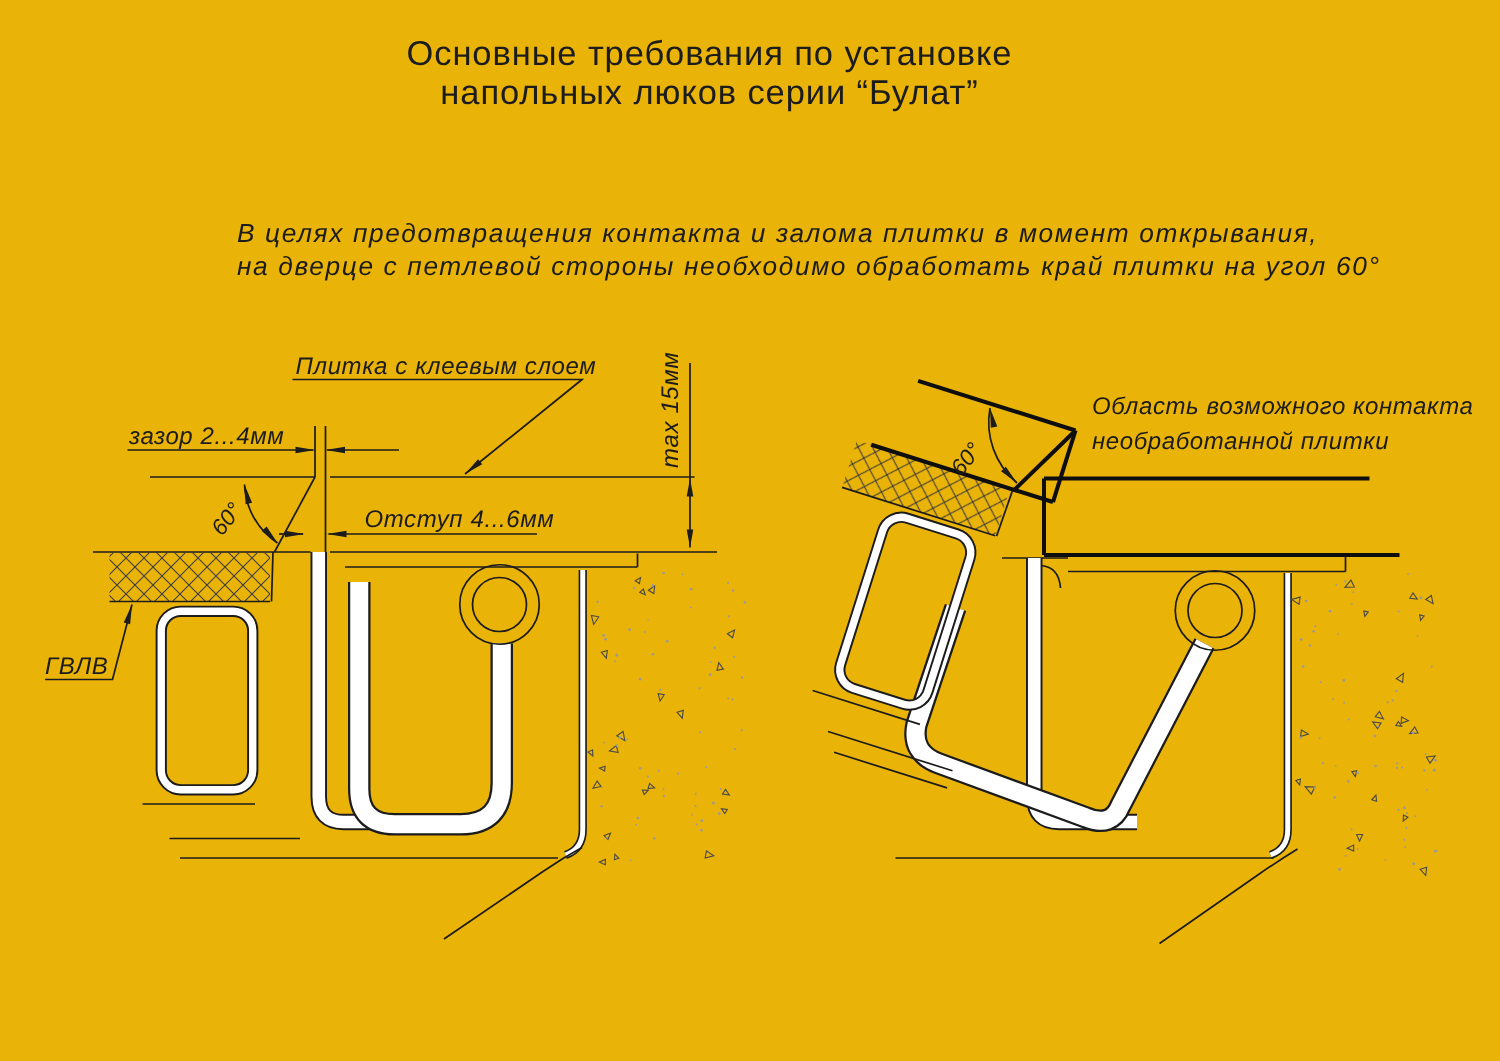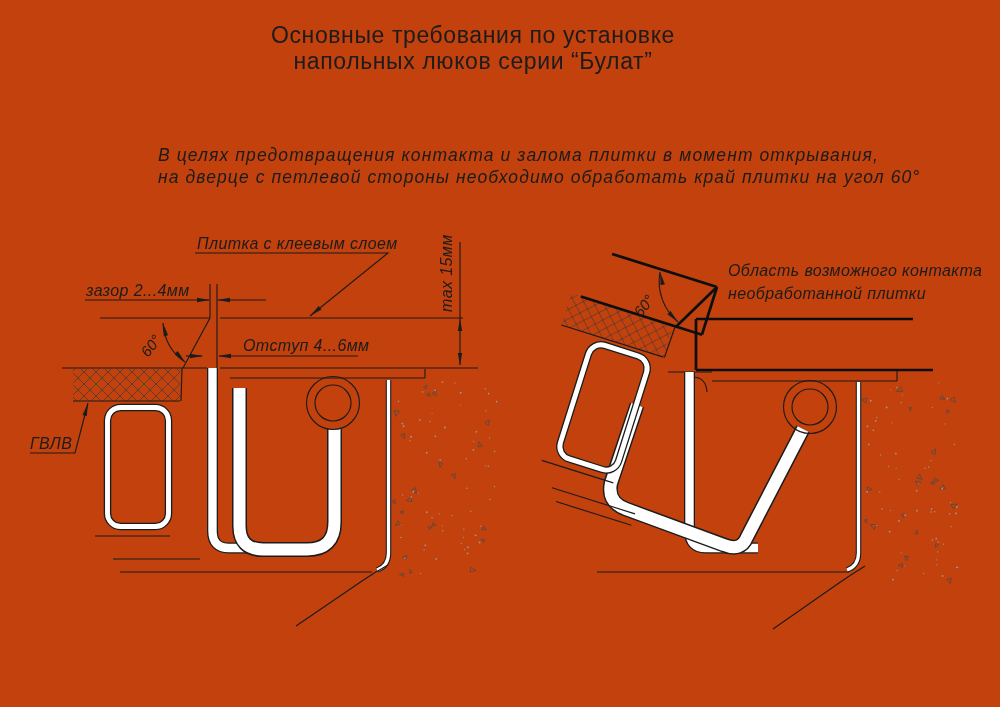--- a/index.html
+++ b/index.html
@@ -1,16 +1,16 @@
 <!DOCTYPE html>
 <html><head>
 <meta charset="utf-8">
 <style>
   html,body{margin:0;padding:0;background:#ffffff;}
-  .page{position:relative;width:1000px;height:707px;background:#c2410c;overflow:hidden;
+  .page{position:relative;width:1000px;height:707px;background:#eab308;overflow:hidden;
         font-family:"Liberation Sans",sans-serif;}
   svg{display:block;}
   text{fill:#1c1c1c;}
   .t-title{font-size:23px;letter-spacing:0.6px;}
   .t-note{font-size:17.5px;font-style:italic;letter-spacing:1.1px;}
   .t-label{font-size:16px;font-style:italic;letter-spacing:0.4px;}
   .t-small{font-size:15px;font-style:italic;}
   .ln{stroke:#1c1c1c;stroke-width:1.15;fill:none;}
   .lnthick{stroke:#0e0e0e;stroke-width:2.7;fill:none;}
   .tube-b{stroke:#1c1c1c;fill:none;}

